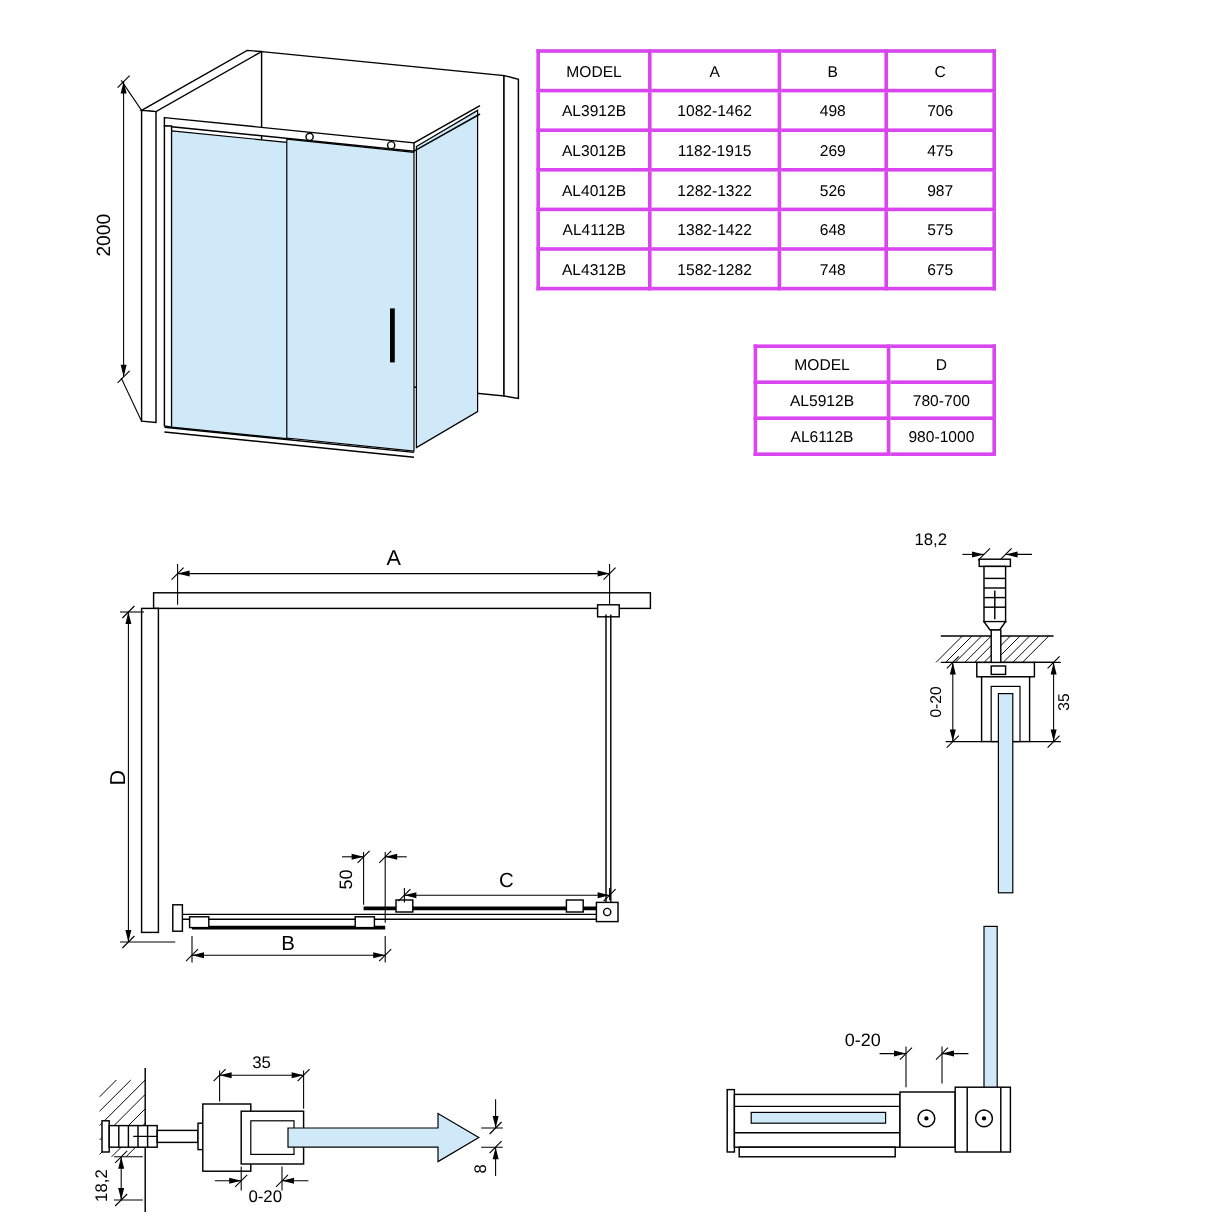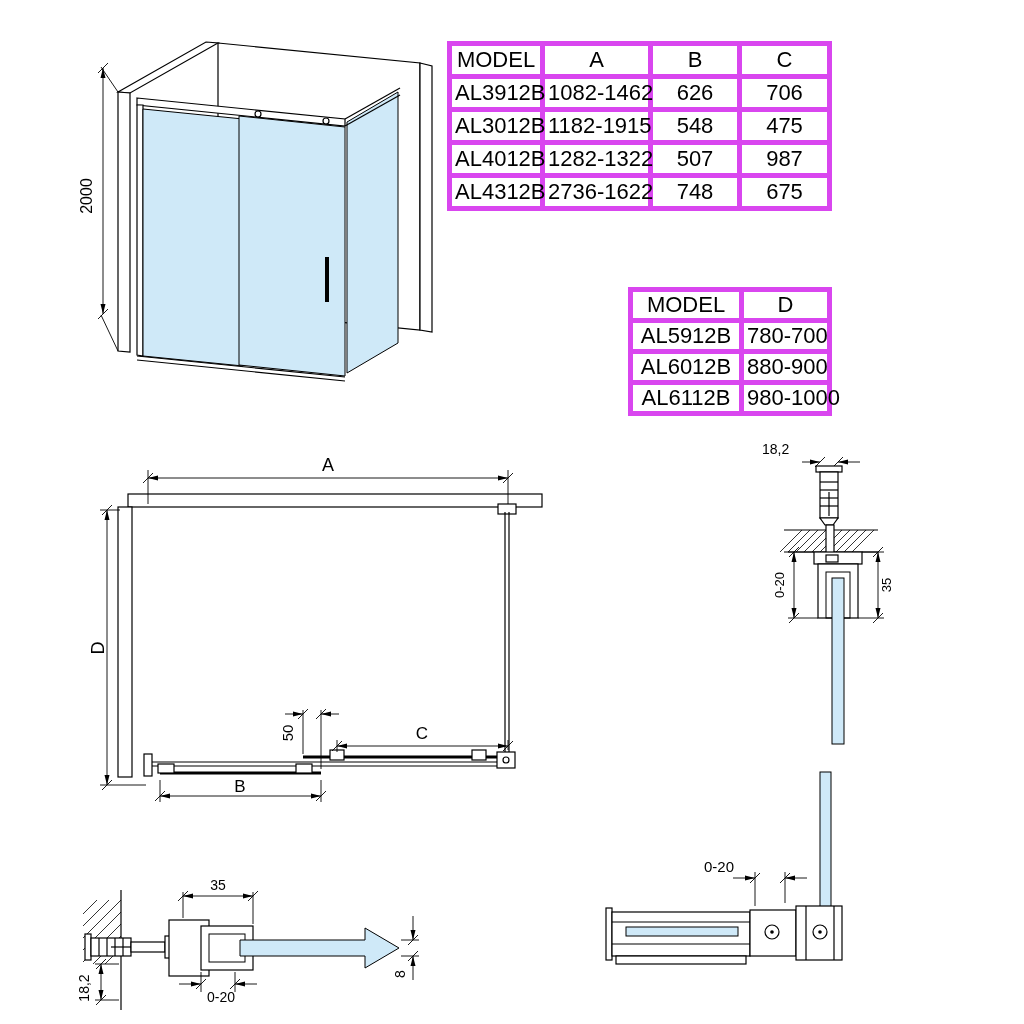--- a/index.html
+++ b/index.html
@@ -8,22 +8,22 @@
   svg{position:absolute;overflow:visible}
   svg text{font-family:"Liberation Sans",sans-serif;fill:#000}
   .wh{fill:#ffffff;stroke:#000;stroke-width:1.2}
   .ln{stroke:#000;stroke-width:1.2;fill:none}
   .thick{stroke:#000;stroke-width:3;fill:none}
   .dim{stroke:#000;stroke-width:0.9;fill:none}
   .hatch{stroke:#000;stroke-width:0.8;fill:none}
   .arr{fill:#000;stroke:none}
   .glass{stroke:#000;stroke-width:1;fill:#cfe9f8}
   table.spec-table{position:absolute;border-collapse:collapse;table-layout:fixed;background:#fff}
-  .spec-table th,.spec-table td{border:5px solid #d946ef;text-align:center;vertical-align:middle;
-    font-size:22px;font-weight:400;padding:0 3px;white-space:nowrap}
+  .spec-table th,.spec-table td{border:3px solid #d946ef;text-align:center;vertical-align:middle;
+    font-size:13px;font-weight:400;padding:0 3px;white-space:nowrap}
   #t1 th,#t1 td{height:33px}
   #t2 th,#t2 td{height:30px}
 </style>
 </head>
 <body>
 
 <svg style="left:75px;top:10px" width="360" height="420" viewBox="0 0 360 420">
   <g>
     <polygon class="wh" points="43,82 131,32 143,33 55,83"></polygon>
     <polygon class="wh" points="43,82 55,83 55,342 43,341"></polygon>
@@ -70,38 +70,44 @@
       <th>MODEL</th>
       <th>A</th>
       <th>B</th>
       <th>C</th>
     </tr>
   </thead>
   <tbody>
     <tr>
       <td>AL3912B</td>
       <td>1082-1462</td>
-      <td>626</td>
+      <td>498</td>
       <td>706</td>
     </tr>
     <tr>
       <td>AL3012B</td>
       <td>1182-1915</td>
-      <td>548</td>
+      <td>269</td>
       <td>475</td>
     </tr>
     <tr>
       <td>AL4012B</td>
       <td>1282-1322</td>
-      <td>507</td>
+      <td>526</td>
       <td>987</td>
     </tr>
     <tr>
+      <td>AL4112B</td>
+      <td>1382-1422</td>
+      <td>648</td>
+      <td>575</td>
+    </tr>
+    <tr>
       <td>AL4312B</td>
-      <td>2736-1622</td>
+      <td>1582-1282</td>
       <td>748</td>
       <td>675</td>
     </tr>
   </tbody>
 </table>
 
 <table id="t2" class="spec-table" style="left:628px;top:287px;width:199px">
   <colgroup>
       <col style="width:111px">
       <col style="width:88px">
@@ -109,24 +115,20 @@
   <thead>
     <tr>
       <th>MODEL</th>
       <th>D</th>
     </tr>
   </thead>
   <tbody>
     <tr>
       <td>AL5912B</td>
       <td>780-700</td>
-    </tr>
-    <tr>
-      <td>AL6012B</td>
-      <td>880-900</td>
     </tr>
     <tr>
       <td>AL6112B</td>
       <td>980-1000</td>
     </tr>
   </tbody>
 </table>
 
 <svg style="left:90px;top:440px" width="470" height="370" viewBox="0 0 470 370">
   <g>

